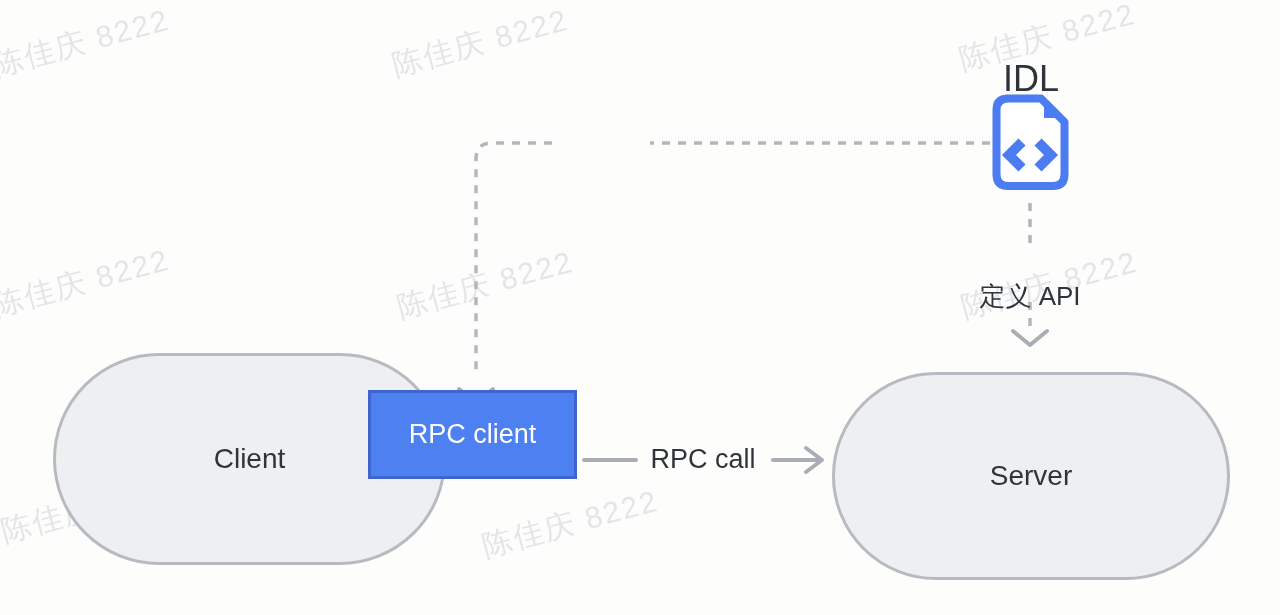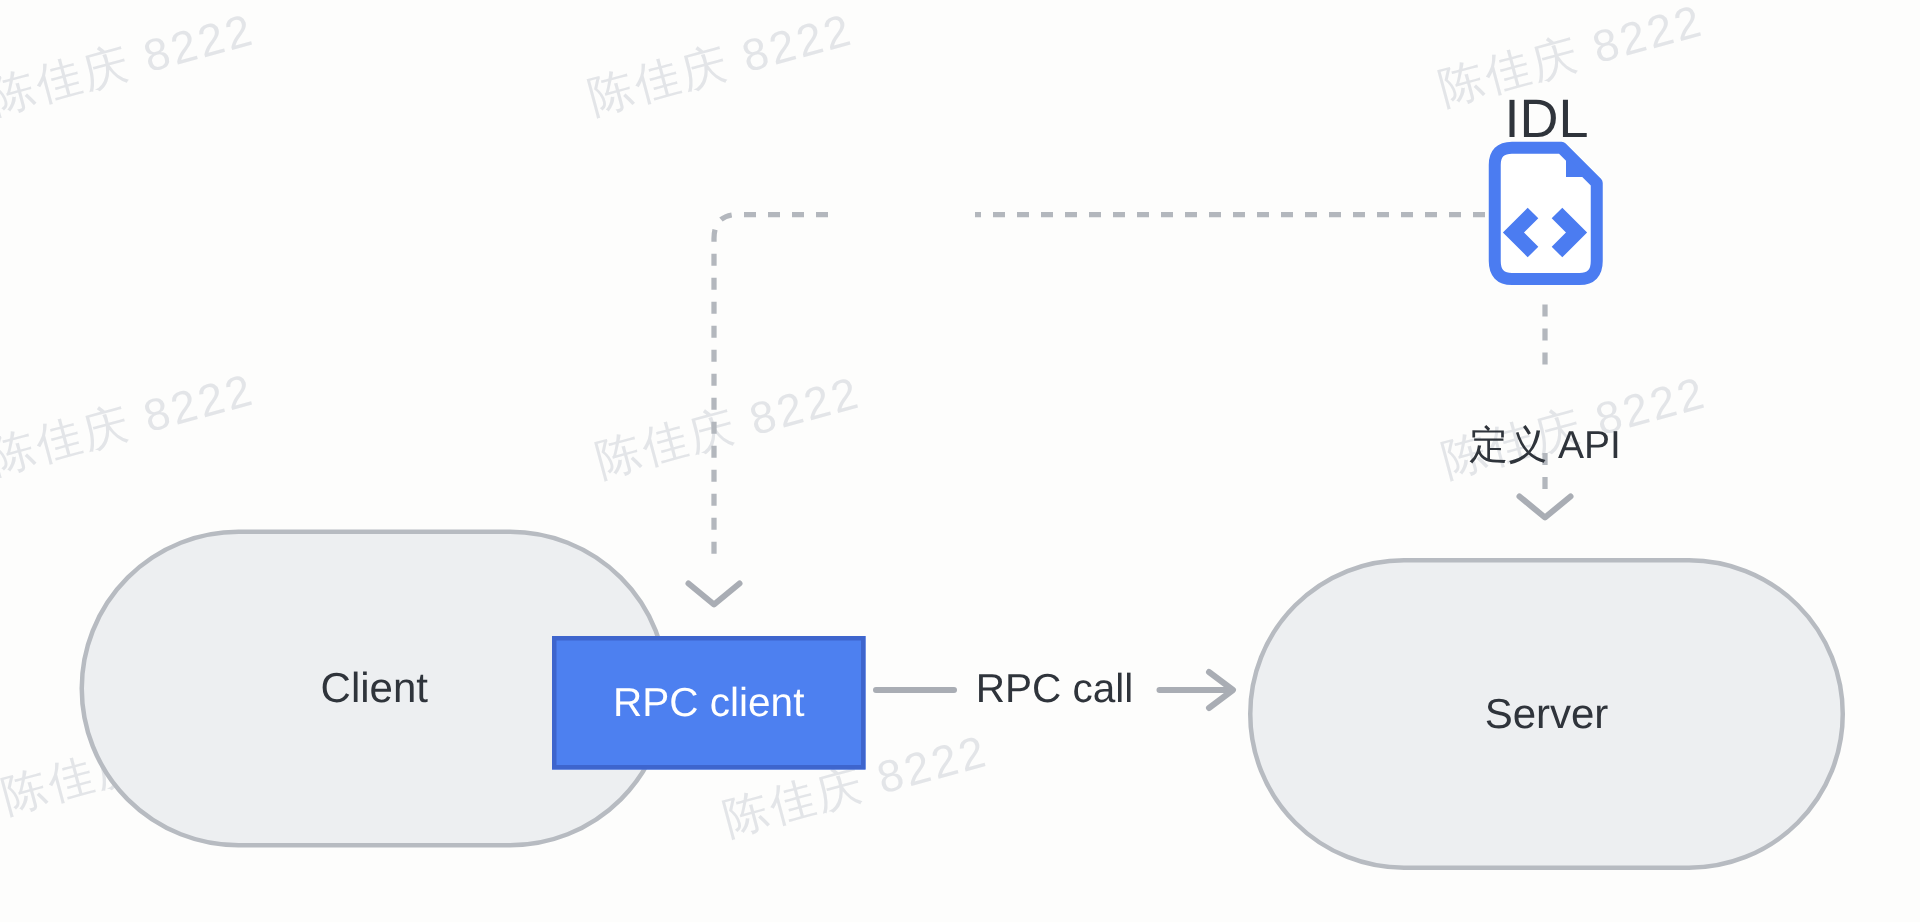--- a/index.html
+++ b/index.html
@@ -37,21 +37,21 @@
     justify-content: center;
   }
   .stadium.client { left: 53px; top: 353px; width: 393px; height: 212px; border-radius: 106px; }
   .stadium.server { left: 832px; top: 372px; width: 398px; height: 208px; border-radius: 104px; }
   .stadium-label {
     font-size: 28px;
     color: var(--text-dark, #2f343b);
   }
   .rpc-box {
     position: absolute;
-    left: 368px; top: 424px; width: 209px; height: 89px;
+    left: 368px; top: 390px; width: 209px; height: 89px;
     box-sizing: border-box;
     background: var(--rpc-box-fill, #4d80f0);
     border: 3px solid var(--rpc-box-border, #3e65cd);
     display: flex;
     align-items: center;
     justify-content: center;
     z-index: 3;
   }
   .rpc-box-label { color: #ffffff; font-size: 27px; }
   

